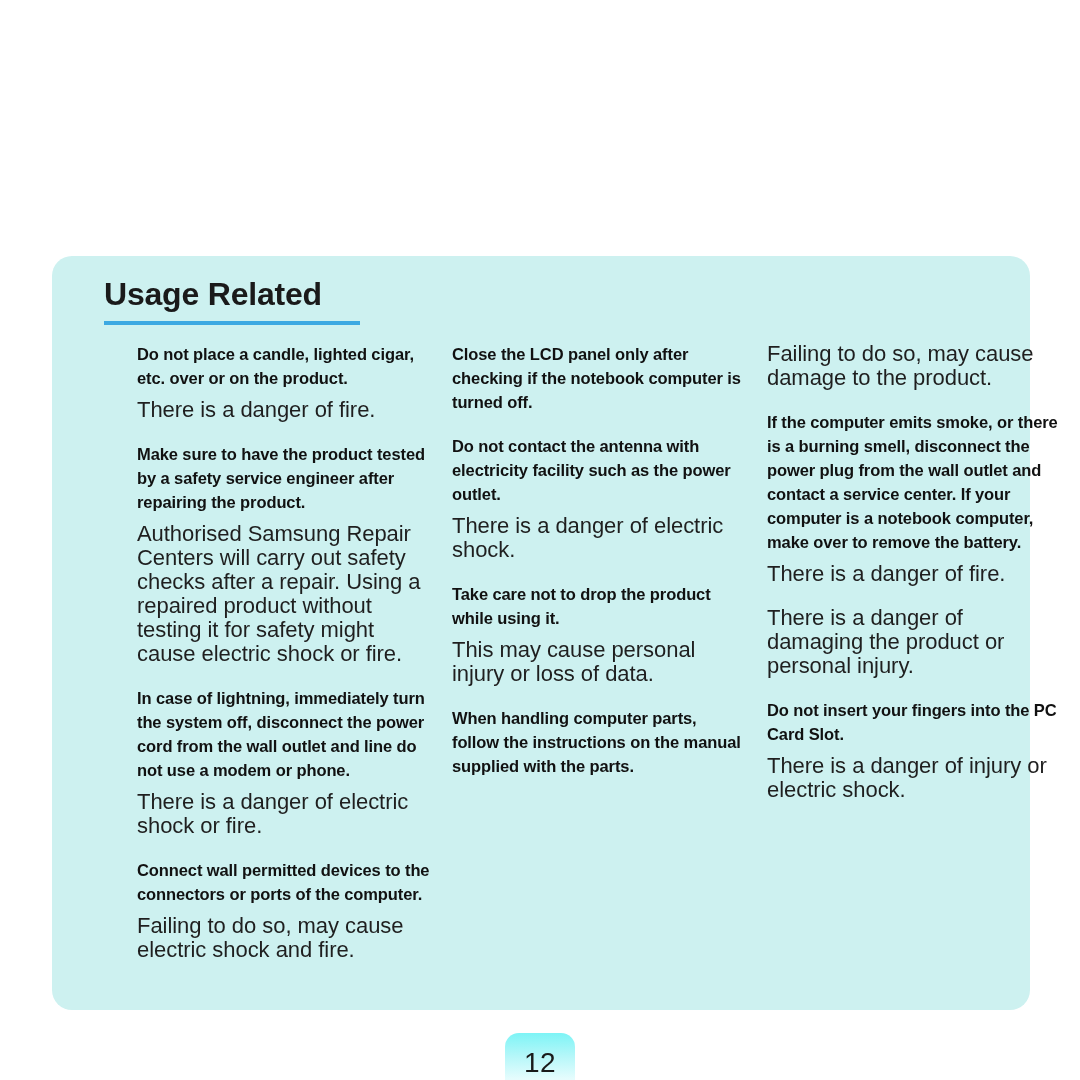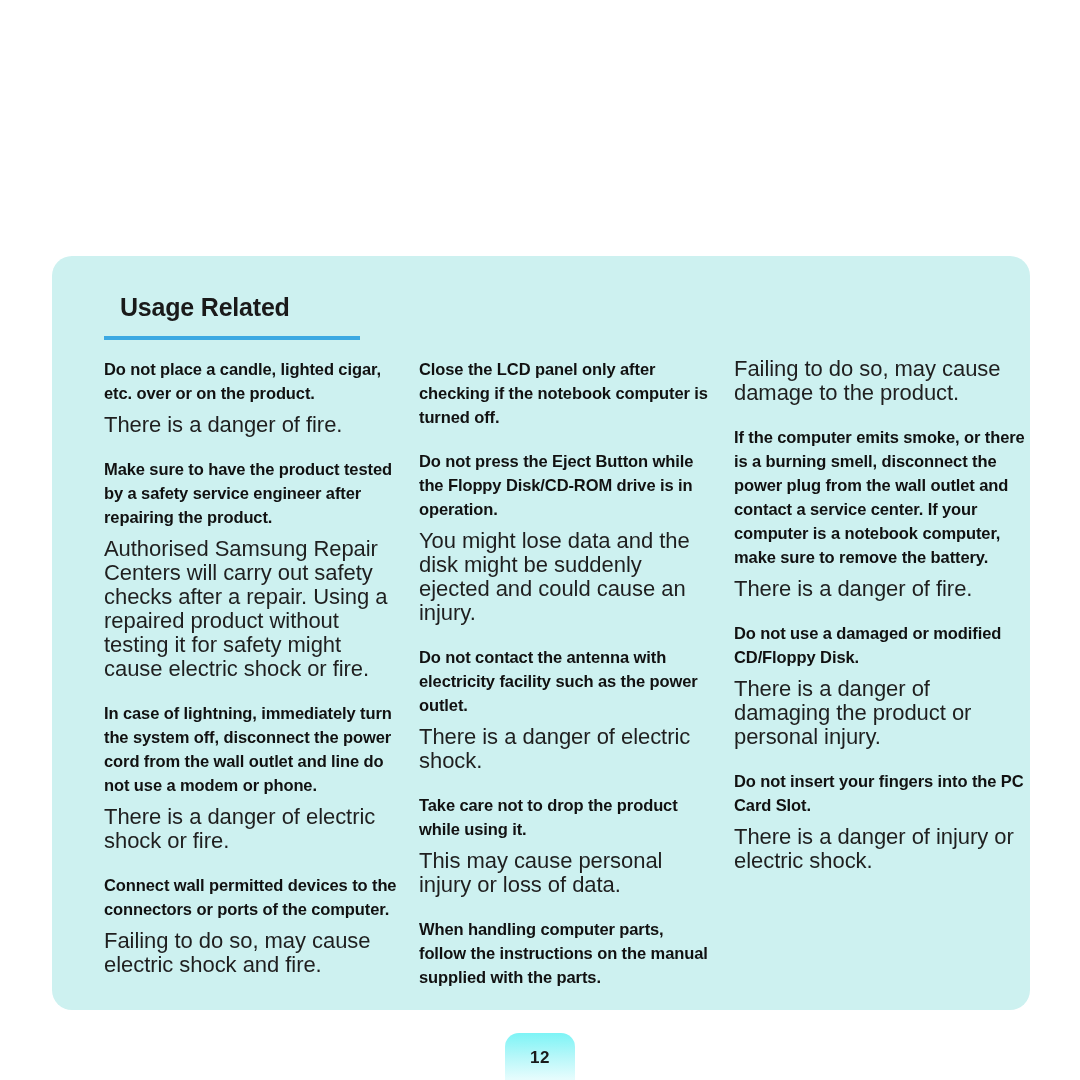--- a/index.html
+++ b/index.html
@@ -27,45 +27,46 @@
     background: #cdf1f0;
     border-radius: 20px;
     padding: 22px 26px 0 26px;
   }
 
   
   .panel-head {
     margin: 0 0 0 26px;
   }
   .panel-title {
-    font-size: 25px;
+    font-size: 32px;
     font-weight: bold;
     color: #1a1a1a;
     letter-spacing: -0.2px;
     line-height: 1.05;
-    margin: 16px;
+    margin: 0;
     padding: 0;
   }
   .title-rule {
     width: 256px;
     height: 4px;
     background: #3ca9e2;
     margin-top: 9px;
   }
 
   
   .columns {
     display: flex;
     margin-top: 17px;
     padding-left: 26px;
     gap: 0;
   }
   .column {
     width: 308px;
     flex: 0 0 308px;
+    margin-left: 33px;
   }
   .column + .column {
     margin-left: 7px;
   }
 
   .entry {
     margin-bottom: 20px;
   }
   .entry:last-child { margin-bottom: 0; }
 
@@ -100,25 +101,25 @@
     top: 1033px;
     width: 70px;
     height: 62px;
     border-radius: 14px;
     background: linear-gradient(180deg, #7df4f6 0%, #b6f7f9 38%, #e3fcfd 72%, #ffffff 100%);
     display: flex;
     align-items: flex-start;
     justify-content: center;
   }
   #page-badge .num {
-    font-size: 17px;
+    font-size: 28px;
     color: #1a1a1a;
     line-height: 1;
     padding-top: 16px;
-    font-weight: bold;
+    font-weight: normal;
     letter-spacing: 0.5px;
   }
 </style>
 </head>
 <body>
 
 <div id="safety-panel">
 
   <div class="panel-head">
     <div class="panel-title">Usage Related</div>
@@ -150,24 +151,20 @@
       </div>
 
     </div>
 
     <div class="column">
 
       <div class="entry">
         <p class="entry-title">Close the LCD panel only after checking if the notebook computer is turned off.</p>
       </div>
 
-      <div class="entry">
-        <p class="entry-title">Do not press the Eject Button while the Floppy Disk/CD-ROM drive is in operation.</p>
-        <p class="entry-body">You might lose data and the disk might be suddenly ejected and could cause an injury.</p>
-      </div>
 
       <div class="entry">
         <p class="entry-title">Do not contact the antenna with electricity facility such as the power outlet.</p>
         <p class="entry-body">There is a danger of electric shock.</p>
       </div>
 
       <div class="entry">
         <p class="entry-title">Take care not to drop the product while using it.</p>
         <p class="entry-body">This may cause personal injury or loss of data.</p>
       </div>
@@ -178,26 +175,25 @@
 
     </div>
 
     <div class="column">
 
       <div class="entry no-title carry">
         <p class="entry-body">Failing to do so, may cause damage to the product.</p>
       </div>
 
       <div class="entry">
-        <p class="entry-title">If the computer emits smoke, or there is a burning smell, disconnect the power plug from the wall outlet and contact a service center. If your computer is a notebook computer, make sure to remove the battery.</p>
+        <p class="entry-title">If the computer emits smoke, or there is a burning smell, disconnect the power plug from the wall outlet and contact a service center. If your computer is a notebook computer, make over to remove the battery.</p>
         <p class="entry-body">There is a danger of fire.</p>
       </div>
 
       <div class="entry">
-        <p class="entry-title">Do not use a damaged or modified CD/Floppy Disk.</p>
         <p class="entry-body">There is a danger of damaging the product or personal injury.</p>
       </div>
 
       <div class="entry">
         <p class="entry-title">Do not insert your fingers into the PC Card Slot.</p>
         <p class="entry-body">There is a danger of injury or electric shock.</p>
       </div>
 
 
     </div>

